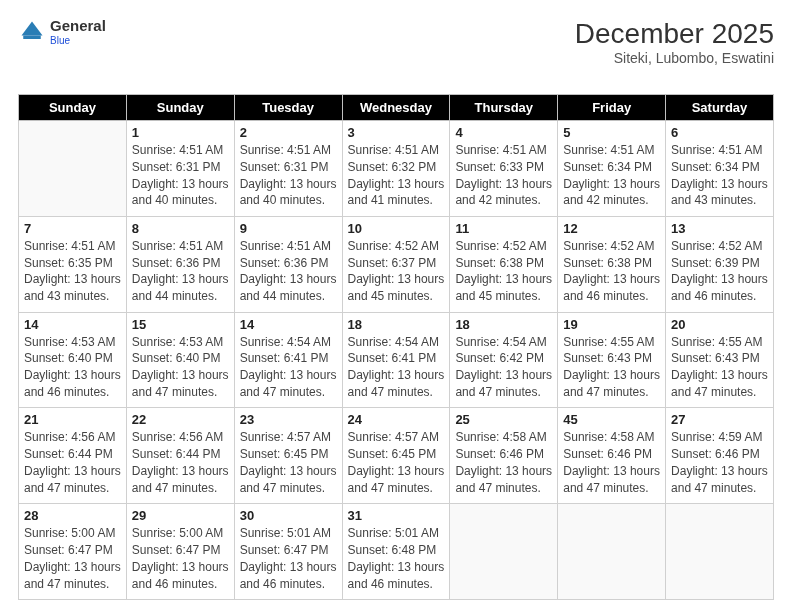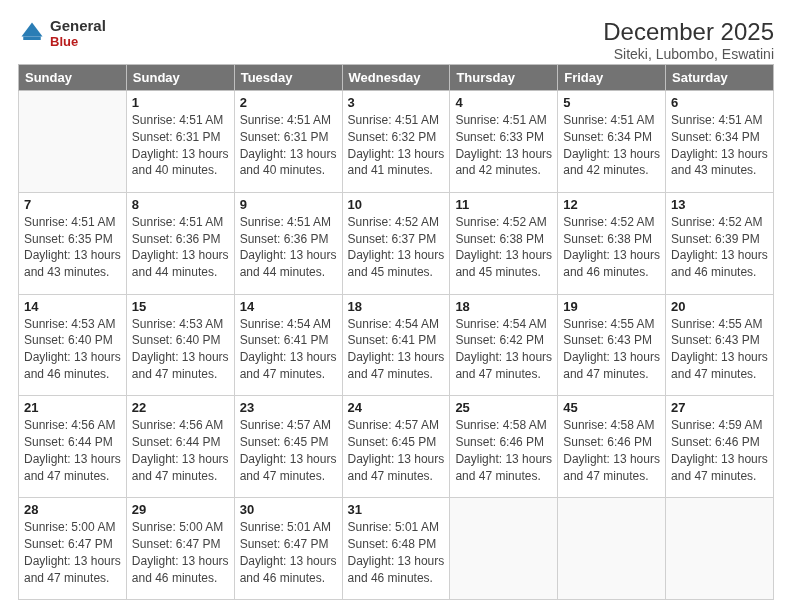--- a/index.html
+++ b/index.html
@@ -14,68 +14,68 @@
       width: 792px;
       height: 612px;
       padding: 18px 18px 12px 18px;
       display: flex;
       flex-direction: column;
     }
     .header {
       display: flex;
       justify-content: space-between;
       align-items: flex-start;
-      margin-bottom: 2px;
+      margin-bottom: 28px;
     }
     .logo {
       display: flex;
       align-items: center;
       gap: 4px;
     }
     .logo-text {
       display: flex;
       flex-direction: column;
       line-height: 1.1;
     }
     .logo-general {
       font-size: 15px;
       font-weight: bold;
       color: #333;
     }
     .logo-blue {
-      font-size: 13px;
-      font-weight: bold;
-      color: #b91c1c;
+      font-size: 10px;
+      font-weight: normal;
+      color: #1d4ed8;
     }
     .logo-icon {
       width: 28px;
       height: 28px;
     }
     .title-block {
       text-align: right;
     }
     .month-title {
-      font-size: 24px;
+      font-size: 28px;
       font-weight: 300;
       color: #333;
     }
     .location-title {
       font-size: 14px;
       color: #555;
     }
     .calendar {
       flex: 1;
       border-collapse: collapse;
       width: 100%;
       table-layout: fixed;
     }
     .calendar th {
-      background-color: #737373;
+      background-color: #000000;
       color: #fff;
-      text-align: left;
+      text-align: center;
       padding: 5px 6px;
       font-size: 13px;
       font-weight: 600;
       border: 1px solid #c0c0c0;
     }
     .calendar td {
       vertical-align: top;
       border: 1px solid #d0d0d0;
       padding: 4px 5px;
       font-size: 10px;

